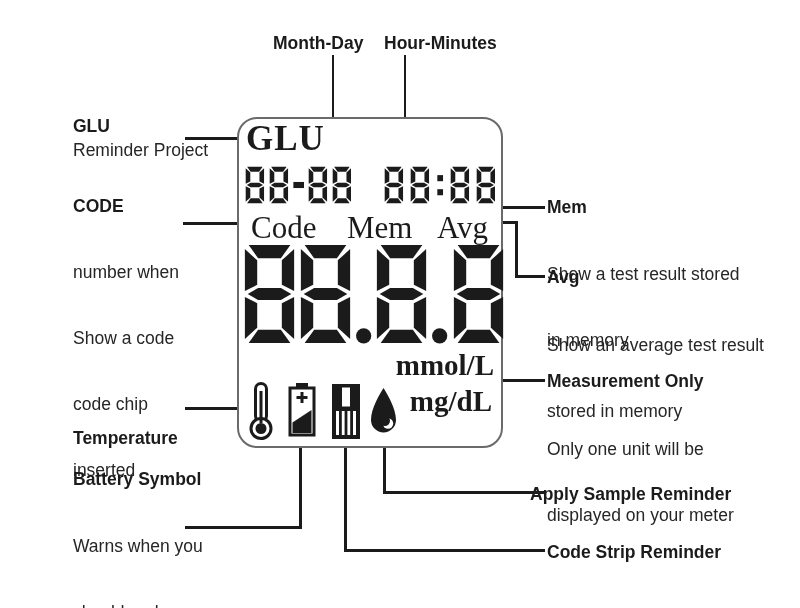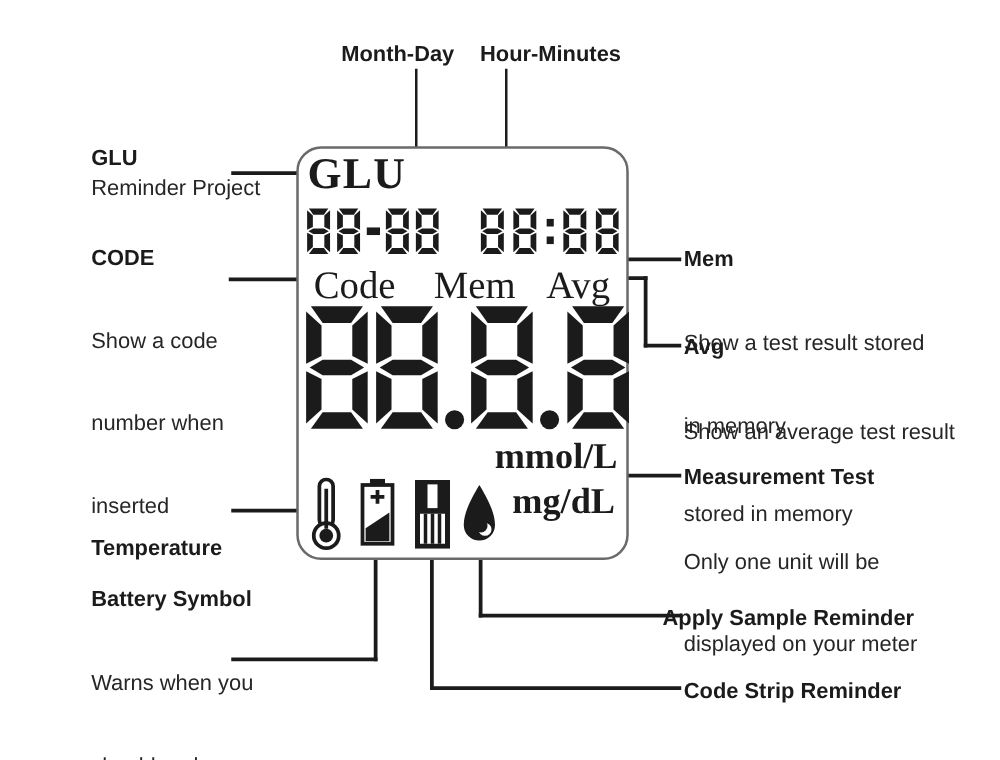--- a/index.html
+++ b/index.html
@@ -23,22 +23,23 @@
 <div class="canvas">
 
   <div class="abs lbl-title" style="left:273px;top:33px">Month-Day</div>
   <div class="abs lbl-title" style="left:384px;top:33px">Hour-Minutes</div>
 
   <div class="abs lbl-title" style="left:73px;top:116px">GLU</div>
   <div class="abs lbl-desc" style="left:73px;top:139px">Reminder Project</div>
 
   <div class="abs lbl-title" style="left:73px;top:196px">CODE</div>
   <div class="abs lbl-desc" style="left:73px;top:217px">
+    <div>number when</div>
     <div>Show a code</div>
-    <div>number when</div>
+    <div>code chip</div>
     <div>inserted</div>
   </div>
 
   <div class="abs lbl-title" style="left:73px;top:386px">
     <div>Temperature</div>
   </div>
 
   <div class="abs lbl-title" style="left:73px;top:469px">Battery Symbol</div>
   <div class="abs lbl-desc" style="left:73px;top:491px">
     <div>Warns when you</div>
@@ -51,21 +52,21 @@
     <div>Show a test result stored</div>
     <div>in memory</div>
   </div>
 
   <div class="abs lbl-title" style="left:547px;top:267px">Avg</div>
   <div class="abs lbl-desc" style="left:547px;top:290px">
     <div>Show an average test result</div>
     <div>stored in memory</div>
   </div>
 
-  <div class="abs lbl-title" style="left:547px;top:371px">Measurement Test</div>
+  <div class="abs lbl-title" style="left:547px;top:371px">Measurement Only</div>
   <div class="abs lbl-desc" style="left:547px;top:394px">
     <div>Only one unit will be</div>
     <div>displayed on your meter</div>
   </div>
 
   <div class="abs lbl-title" style="left:530px;top:484px">Apply Sample Reminder</div>
   <div class="abs lbl-title" style="left:547px;top:542px">Code Strip Reminder</div>
 
   <div class="line" style="left:332px;top:55px;width:2px;height:110px"></div>
   <div class="line" style="left:404px;top:55px;width:2px;height:110px"></div>

